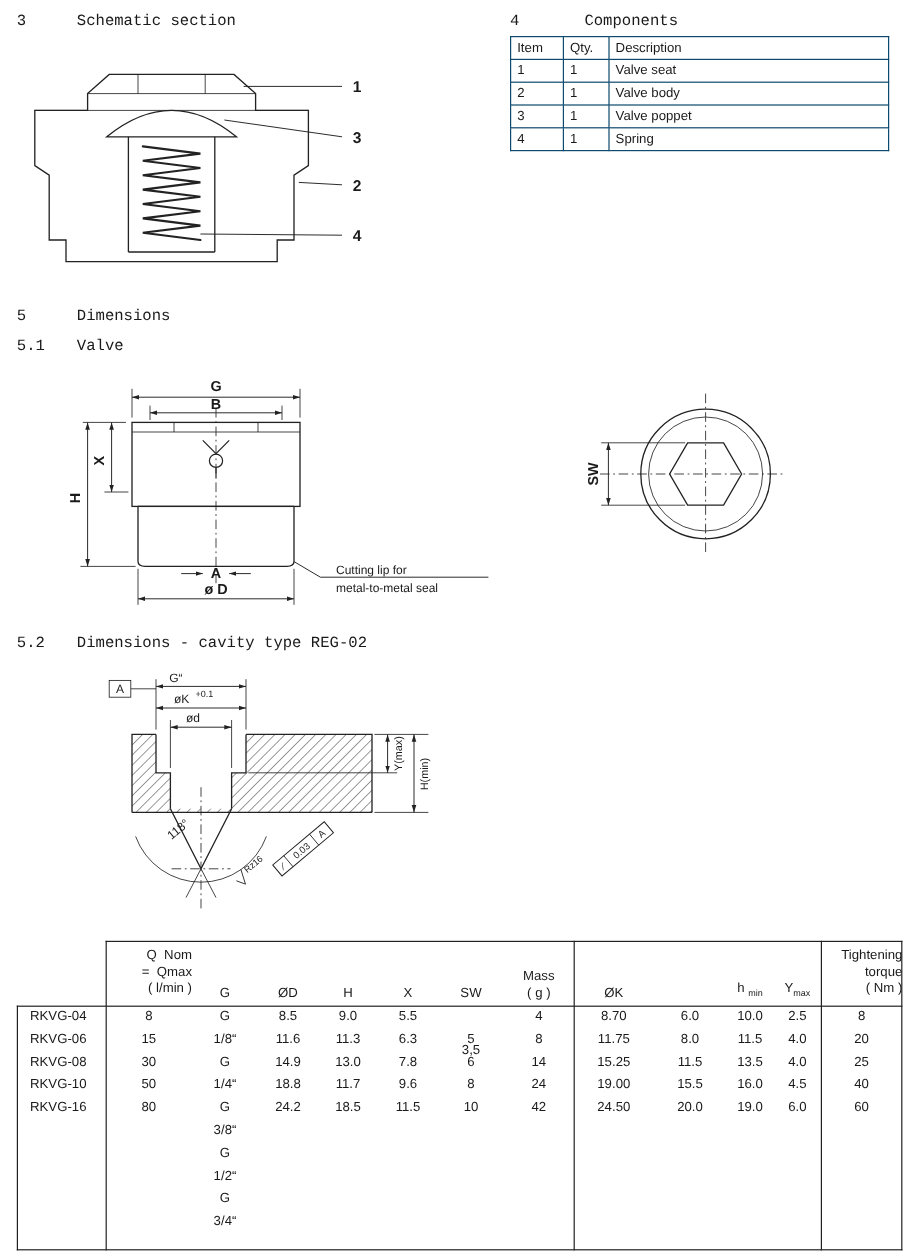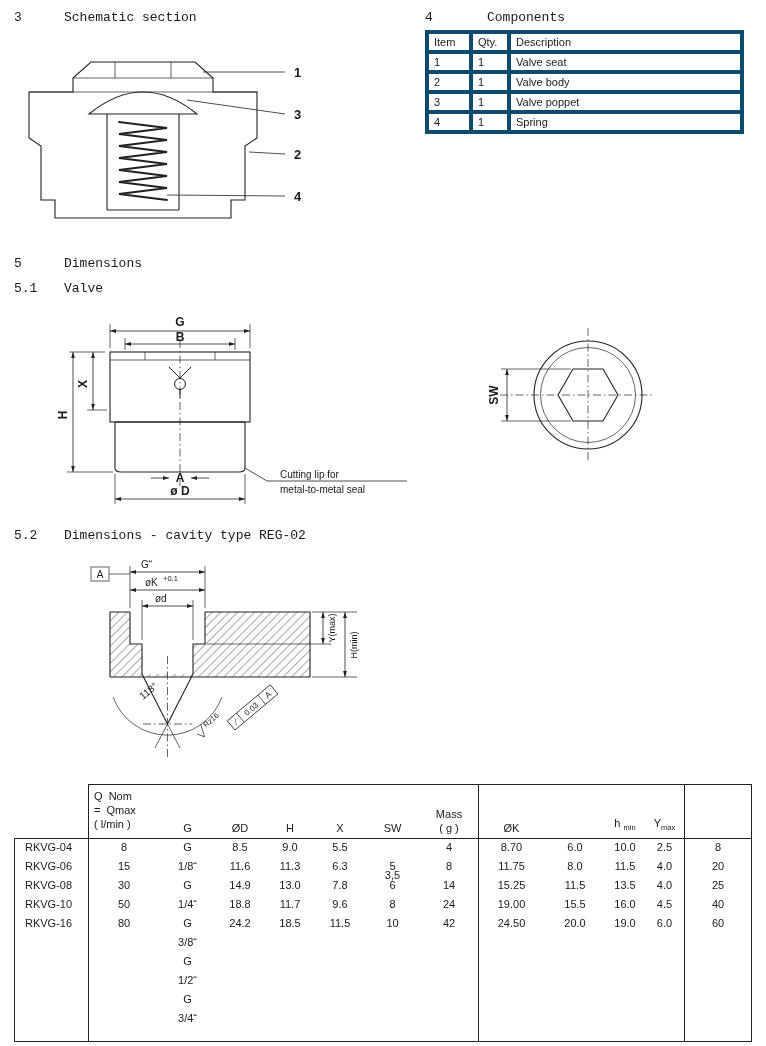--- a/index.html
+++ b/index.html
@@ -6,34 +6,34 @@
   html,body { background:#fff; }
   body { width:766px; height:1046px; position:relative; font-family:"Liberation Sans",sans-serif; color:#1a1a1a; }
   .page { position:absolute; inset:0; background:#fff; overflow:hidden; }
 
   .heading { position:absolute; font-family:"Liberation Mono","DejaVu Sans Mono",monospace; font-size:13px; white-space:pre; display:flex; }
   .hnum { display:inline-block; width:50px; }
   .hnum.w62 { width:62px; }
 
   
   .comp-table { position:absolute; left:425px; top:30px; border-collapse:collapse; font-size:11px; }
-  .comp-table td { border:4px solid #0c4a6e; padding:2px 5px; height:19px; vertical-align:middle; }
+  .comp-table td { border:1px solid #0c4a6e; padding:2px 5px; height:19px; vertical-align:middle; }
   .comp-table .c-item { width:44px; }
   .comp-table .c-qty  { width:38px; }
   .comp-table .c-desc { width:233px; }
 
   
   .dim-table { position:absolute; left:14px; top:784px; width:738px; height:258px; display:grid;
     grid-template-columns:74px 72px 55px 50px 50px 50px 55px 58px 67px 60px 40px 39px 68px;
     grid-template-rows:54px repeat(10,19px); font-size:11px; }
   .dhead { display:flex; flex-direction:column; }
   .dhead.bottom { justify-content:flex-end; padding-bottom:3px; }
   .dhead.center { align-items:center; text-align:center; }
   .dhead.topleft { justify-content:flex-start; padding:5px 0 0 6px; }
-  .hl { display:block; line-height:14px; white-space:pre; }
+  .hl { display:block; line-height:14px; white-space:pre;text-align:right; }
   sub { font-size:7.5px; }
   .dcell { text-align:center; line-height:19px; white-space:pre; }
   .dcell.model { text-align:left; padding-left:11px; }
   .bl { position:absolute; background:#222; }
 
   
   svg.drawing { position:absolute; overflow:visible; }
   svg text { font-family:"Liberation Sans",sans-serif; fill:#1a1a1a; font-size:11px; }
   text.lbl { font-size:12px; font-weight:bold; }
   text.slbl { font-size:10px; }
@@ -271,20 +271,25 @@
       <span class="hl">( g )</span>
     </div>
     <div class="dhead bottom center" style="grid-area:1/9">
       <span class="hl">ØK</span>
     </div>
     <div class="dhead bottom center" style="grid-area:1/11">
       <span class="hl"><span>h</span> <sub>min</sub></span>
     </div>
     <div class="dhead bottom center" style="grid-area:1/12">
       <span class="hl"><span>Y</span><sub>max</sub></span>
+    </div>
+    <div class="dhead topleft" style="grid-area:1/13">
+      <span class="hl">Tightening</span>
+      <span class="hl">torque</span>
+      <span class="hl">( Nm )</span>
     </div>
 
     <div class="bl" style="left:74px;top:0;width:664px;height:1px"></div>
     <div class="bl" style="left:0;top:54px;width:738px;height:1px"></div>
     <div class="bl" style="left:0;top:257px;width:738px;height:1px"></div>
     <div class="bl" style="left:0;top:54px;width:1px;height:204px"></div>
     <div class="bl" style="left:737px;top:0;width:1px;height:258px"></div>
     <div class="bl" style="left:74px;top:0;width:1px;height:258px"></div>
     <div class="bl" style="left:464px;top:0;width:1px;height:258px"></div>
     <div class="bl" style="left:670px;top:0;width:1px;height:258px"></div>

